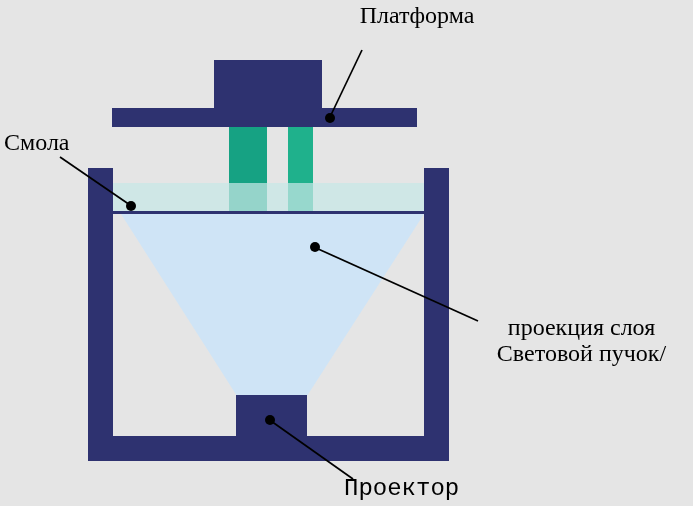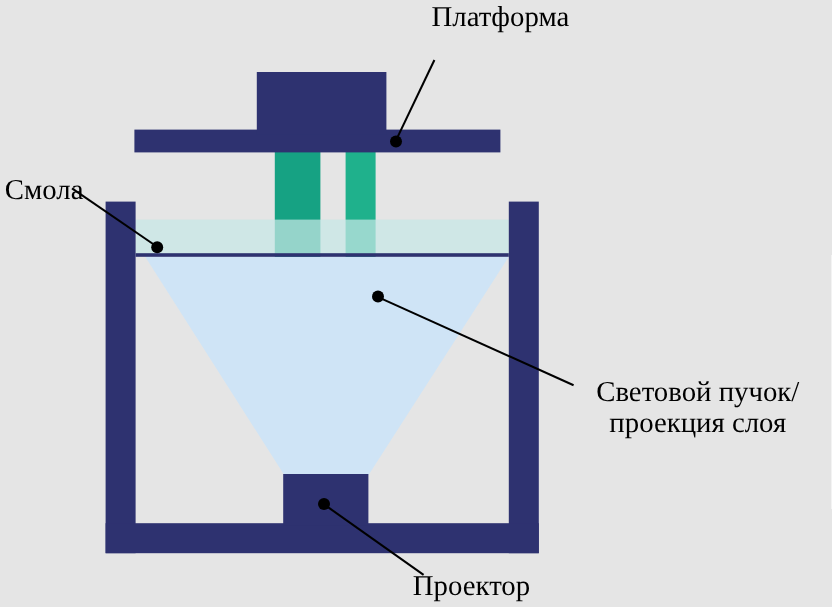--- a/index.html
+++ b/index.html
@@ -67,22 +67,22 @@
     <circle cx="315" cy="247" r="5" fill="#000000"></circle>
 
     <line x1="353" y1="479" x2="271" y2="421" stroke-width="1.7" stroke="#000000"></line>
     <circle cx="270" cy="420" r="5" fill="#000000"></circle>
   </svg>
 
   <div class="lbl center" style="left:336px; top:2px; width:162px;">
     <span>Платформа</span>
   </div>
 
-  <div class="lbl" style="left:4px; top:146px;">Смола</div>
+  <div class="lbl" style="left:4px; top:129px;">Смола</div>
 
   <div class="lbl center" style="left:470px; top:314px; width:223px;">
+    <span>проекция слоя</span>
     <span>Световой пучок/</span>
-    <span>проекция слоя</span>
   </div>
 
-  <div class="lbl" style="left:344px; top:476px;">Проектор</div>
+  <div class="lbl" style="left:344px; top:476px;font-family:Liberation Mono, monospace;">Проектор</div>
 
 </div>
 
 </body></html>

